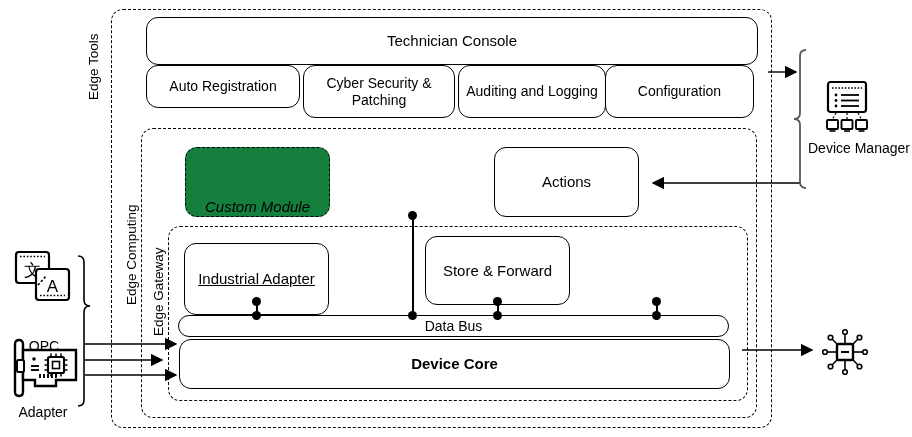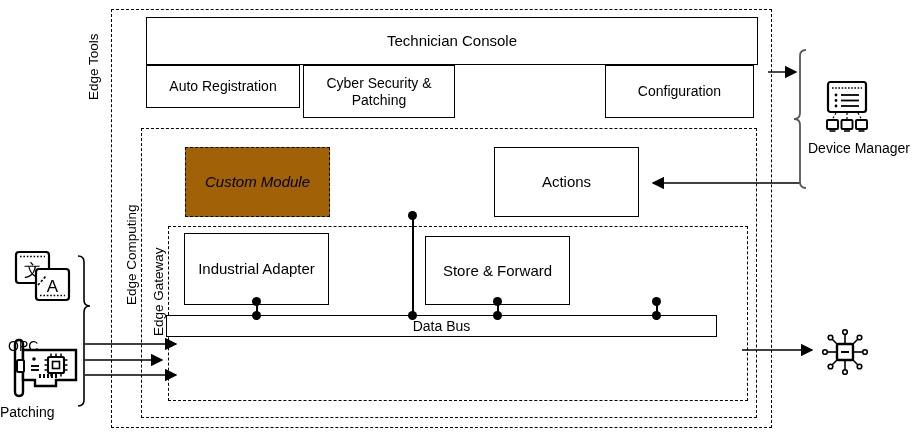--- a/index.html
+++ b/index.html
@@ -11,41 +11,41 @@
     font-family: "Liberation Sans", sans-serif;
     color: #000000;
   }
   #canvas {
     position: relative;
     width: 912px;
     height: 437px;
     background: #ffffff;
     overflow: hidden;
   }
-  .abs { position: absolute; box-sizing: border-box; }
+  .abs { position: absolute; box-sizing: border-box; border-radius: 12px; }
 
   
   .dashed {
     border: 1.6px dashed #000;
     background: transparent;
   }
   .solidbox {
     border: 1.3px solid #000;
     background: #fff;
     display: flex;
     align-items: center;
     justify-content: center;
     text-align: center;
     line-height: 1.18;
   }
   .dashbox {
     border: 1.6px dashed #000;
-    background: #a16207;
+    background: #15803d;
     display: flex;
-    align-items: center;
+    align-items: flex-end;
     justify-content: center;
     text-align: center;
     line-height: 1.18;
     font-style: italic;
   }
   .lbl-v {
     position: absolute;
     writing-mode: vertical-rl;
     transform: rotate(180deg);
     text-align: center;
@@ -72,20 +72,21 @@
 
   
   #overlay {
     position: absolute;
     left: 0; top: 0;
     width: 912px; height: 437px;
     pointer-events: none;
   }
   .icon-cap {
     position: absolute;
+    text-align: center;
     font-size: 14px;
     white-space: nowrap;
   }
 </style>
 </head>
 <body>
 
 <div id="canvas">
 
   <svg id="overlay" viewBox="0 0 912 437">
@@ -223,64 +224,70 @@
   <div class="abs solidbox t15" style="left:146px; top:17px; width:612px; height:48px;">
     <span>Technician Console</span>
   </div>
 
   <div class="abs solidbox t14" style="left:146px; top:65px; width:154px; height:43px;">
     <span>Auto Registration</span>
   </div>
   <div class="abs solidbox t14" style="left:303px; top:65px; width:152px; height:53px;">
     <span>Cyber Security &amp; Patching</span>
   </div>
+  <div class="abs solidbox t14" style="left:458px; top:65px; width:148px; height:53px;">
+    <span>Auditing and Logging</span>
+  </div>
   <div class="abs solidbox t14" style="left:605px; top:65px; width:149px; height:53px;">
     <span>Configuration</span>
   </div>
 
   <div class="abs dashed" style="left:141px; top:128px; width:616px; height:290px;"></div>
   <div class="lbl-v" style="left:124px; top:180px; height:150px; width:18px;">Edge Computing</div>
 
   <div class="abs dashbox t15" style="left:185px; top:147px; width:145px; height:70px;">
     <span>Custom Module</span>
   </div>
   <div class="abs solidbox t15" style="left:494px; top:147px; width:145px; height:70px;">
     <span>Actions</span>
   </div>
 
   <div class="abs dashed" style="left:168px; top:226px; width:580px; height:175px;"></div>
   <div class="lbl-v" style="left:151px; top:237px; height:110px; width:18px;">Edge Gateway</div>
 
-  <div class="abs solidbox t15" style="left:184px; top:233px; width:145px; height:72px;">
+  <div class="abs solidbox t15" style="left:184px; top:243px; width:145px; height:72px;text-decoration:underline;">
     <span>Industrial Adapter</span>
   </div>
   <div class="abs solidbox t15" style="left:425px; top:236px; width:145px; height:69px;">
     <span>Store &amp; Forward</span>
   </div>
 
-  <div class="abs solidbox t14" style="left:166px; top:315px; width:551px; height:22px;">
+  <div class="abs solidbox t14" style="left:178px; top:315px; width:551px; height:22px;">
     <span>Data Bus</span>
   </div>
 
+  <div class="abs solidbox t15 bold" style="left:179px; top:339px; width:551px; height:50px;">
+    <span>Device Core</span>
+  </div>
 
   <div class="vline" style="left:256px; top:300px; height:20px;"></div>
   <div class="dot" style="left:252px; top:297px;"></div>
   <div class="dot" style="left:252px; top:311px;"></div>
 
   <div class="vline" style="left:412px; top:214px; height:104px;"></div>
   <div class="dot" style="left:408px; top:211px;"></div>
   <div class="dot" style="left:408px; top:311px;"></div>
 
   <div class="vline" style="left:497px; top:300px; height:20px;"></div>
   <div class="dot" style="left:493px; top:297px;"></div>
   <div class="dot" style="left:493px; top:311px;"></div>
 
   <div class="vline" style="left:656px; top:300px; height:20px;"></div>
   <div class="dot" style="left:652px; top:297px;"></div>
   <div class="dot" style="left:652px; top:311px;"></div>
 
   <div class="icon-cap" style="left:8px; top:310px; width:72px;margin-top:28px;">OPC</div>
-  <div class="icon-cap" style="left:0px; top:404px; width:86px;">Patching</div>
+  <div class="icon-cap" style="left:0px; top:404px; width:86px;">Adapter</div>
   <div class="icon-cap" style="left:808px; top:140px; width:100px; line-height:1.25;">
     <span>Device Manager</span>
   </div>
 
 </div>
 
 </body></html>

